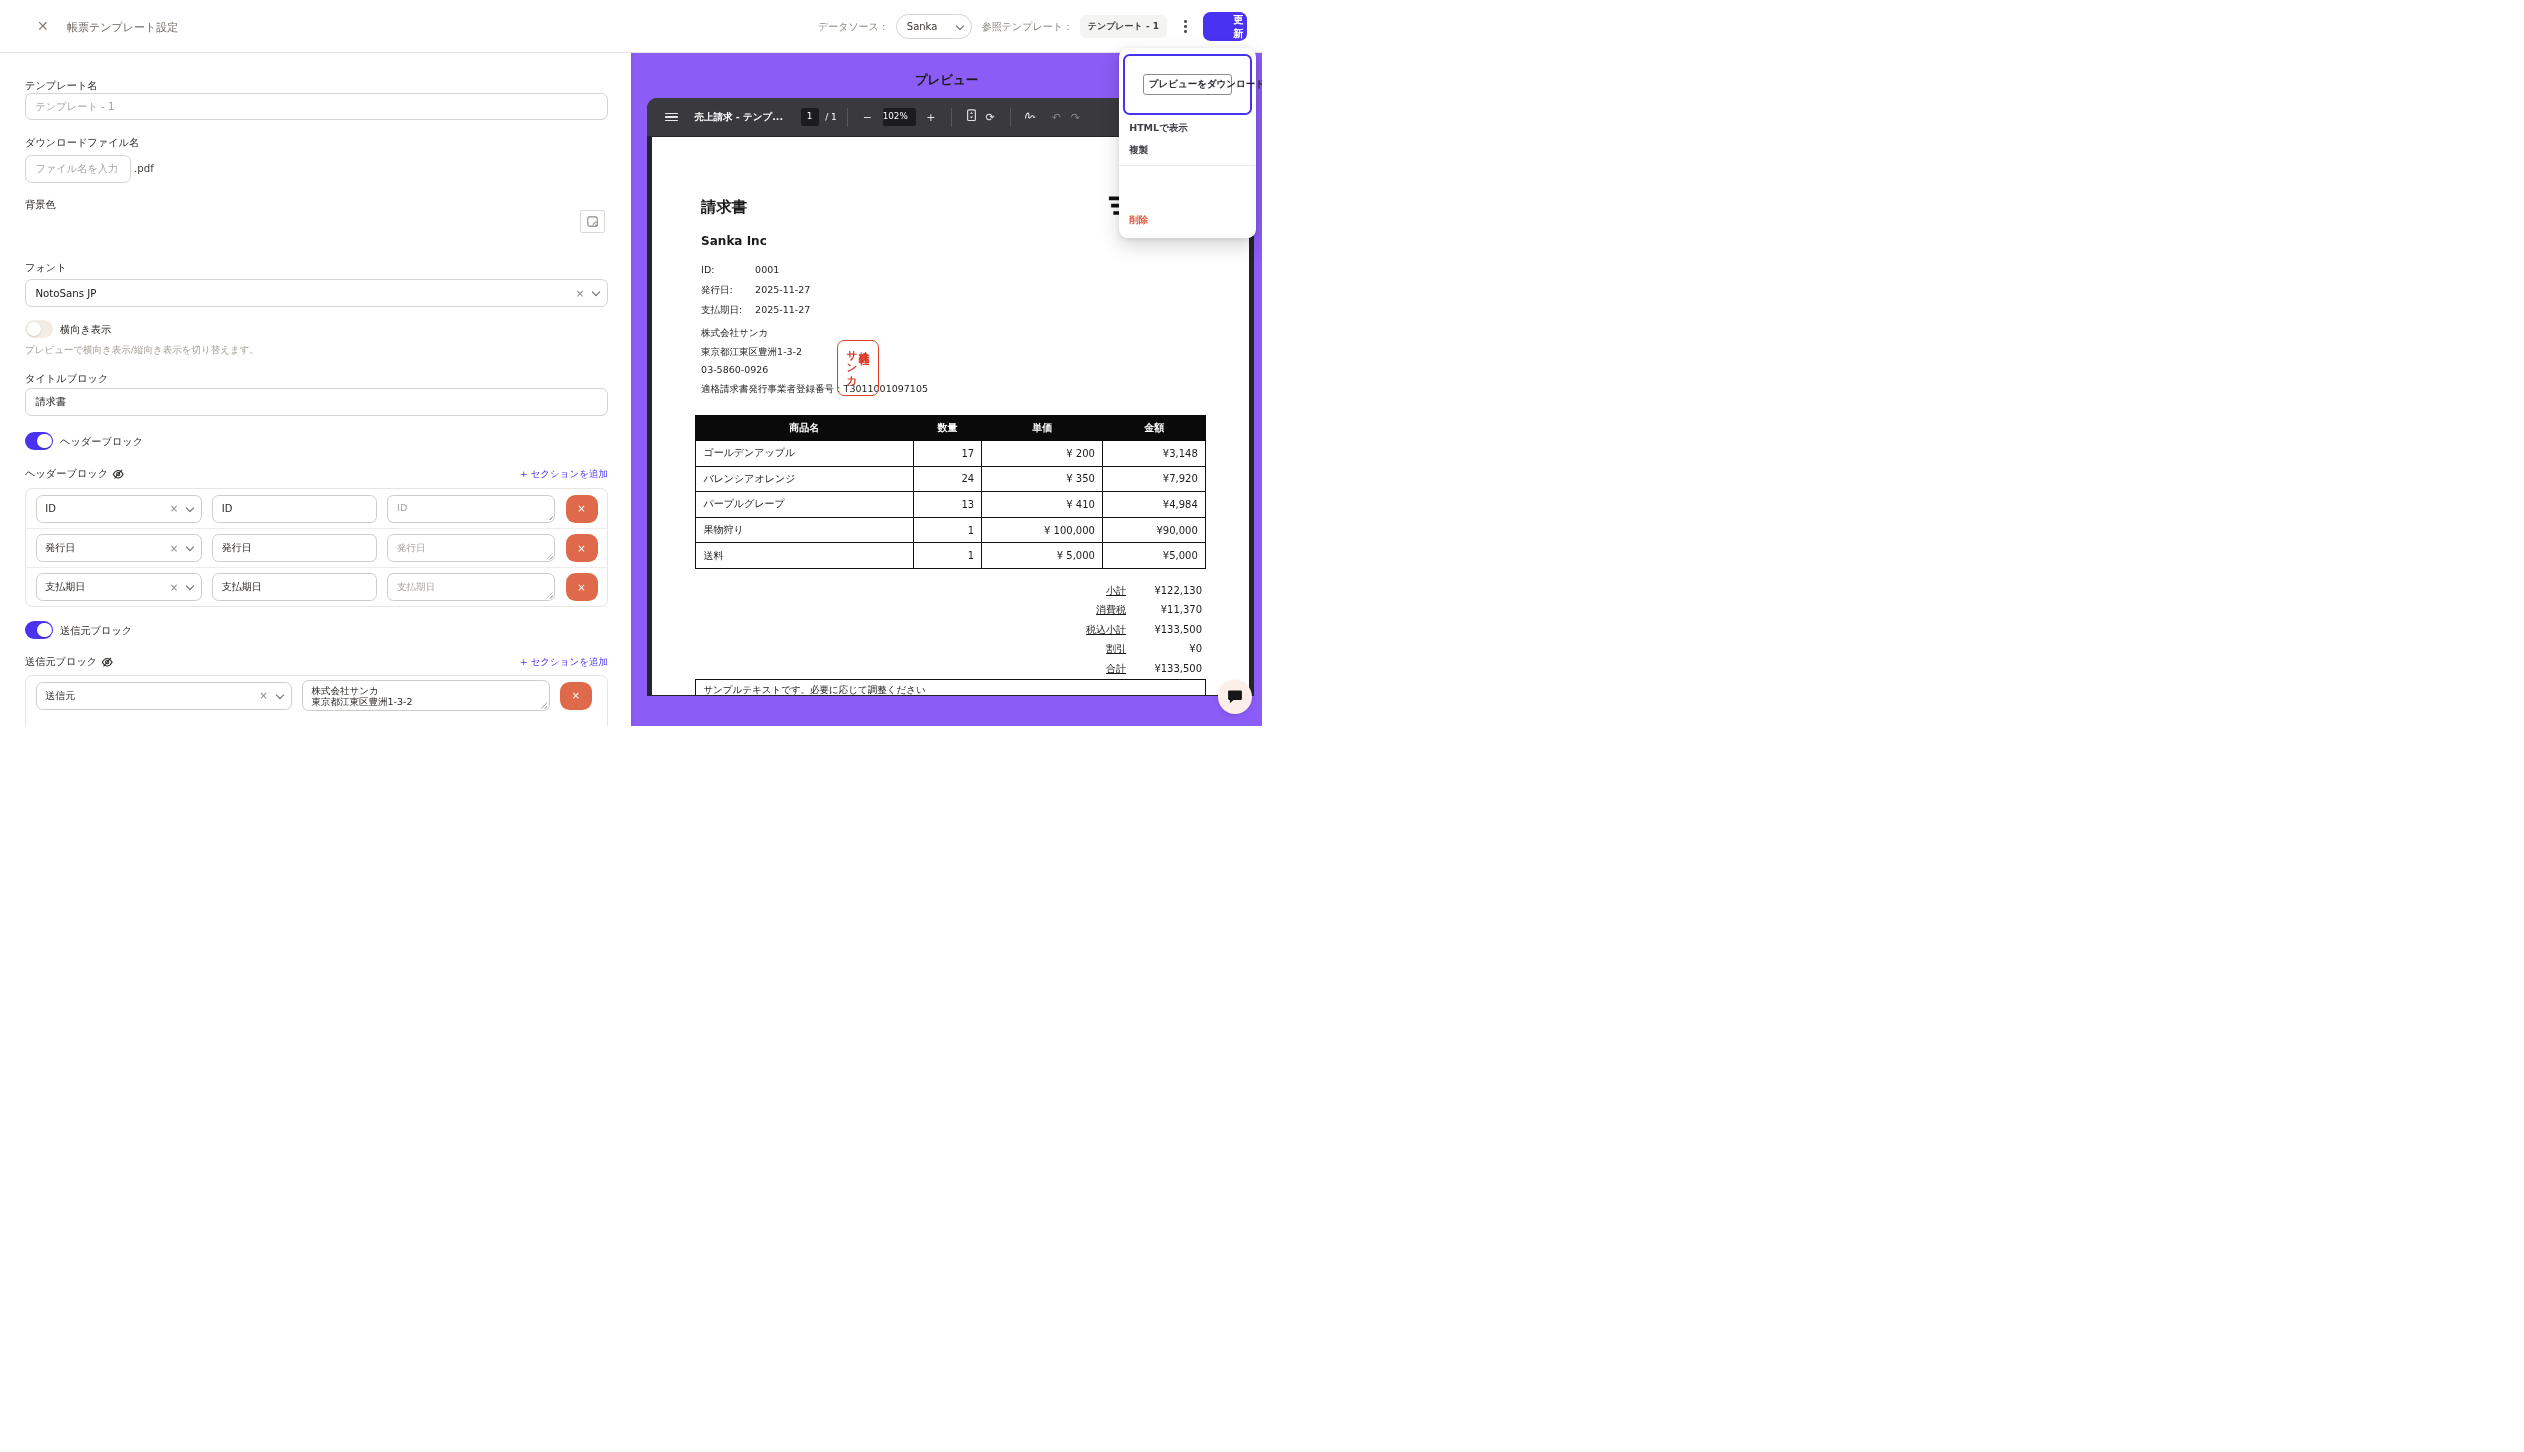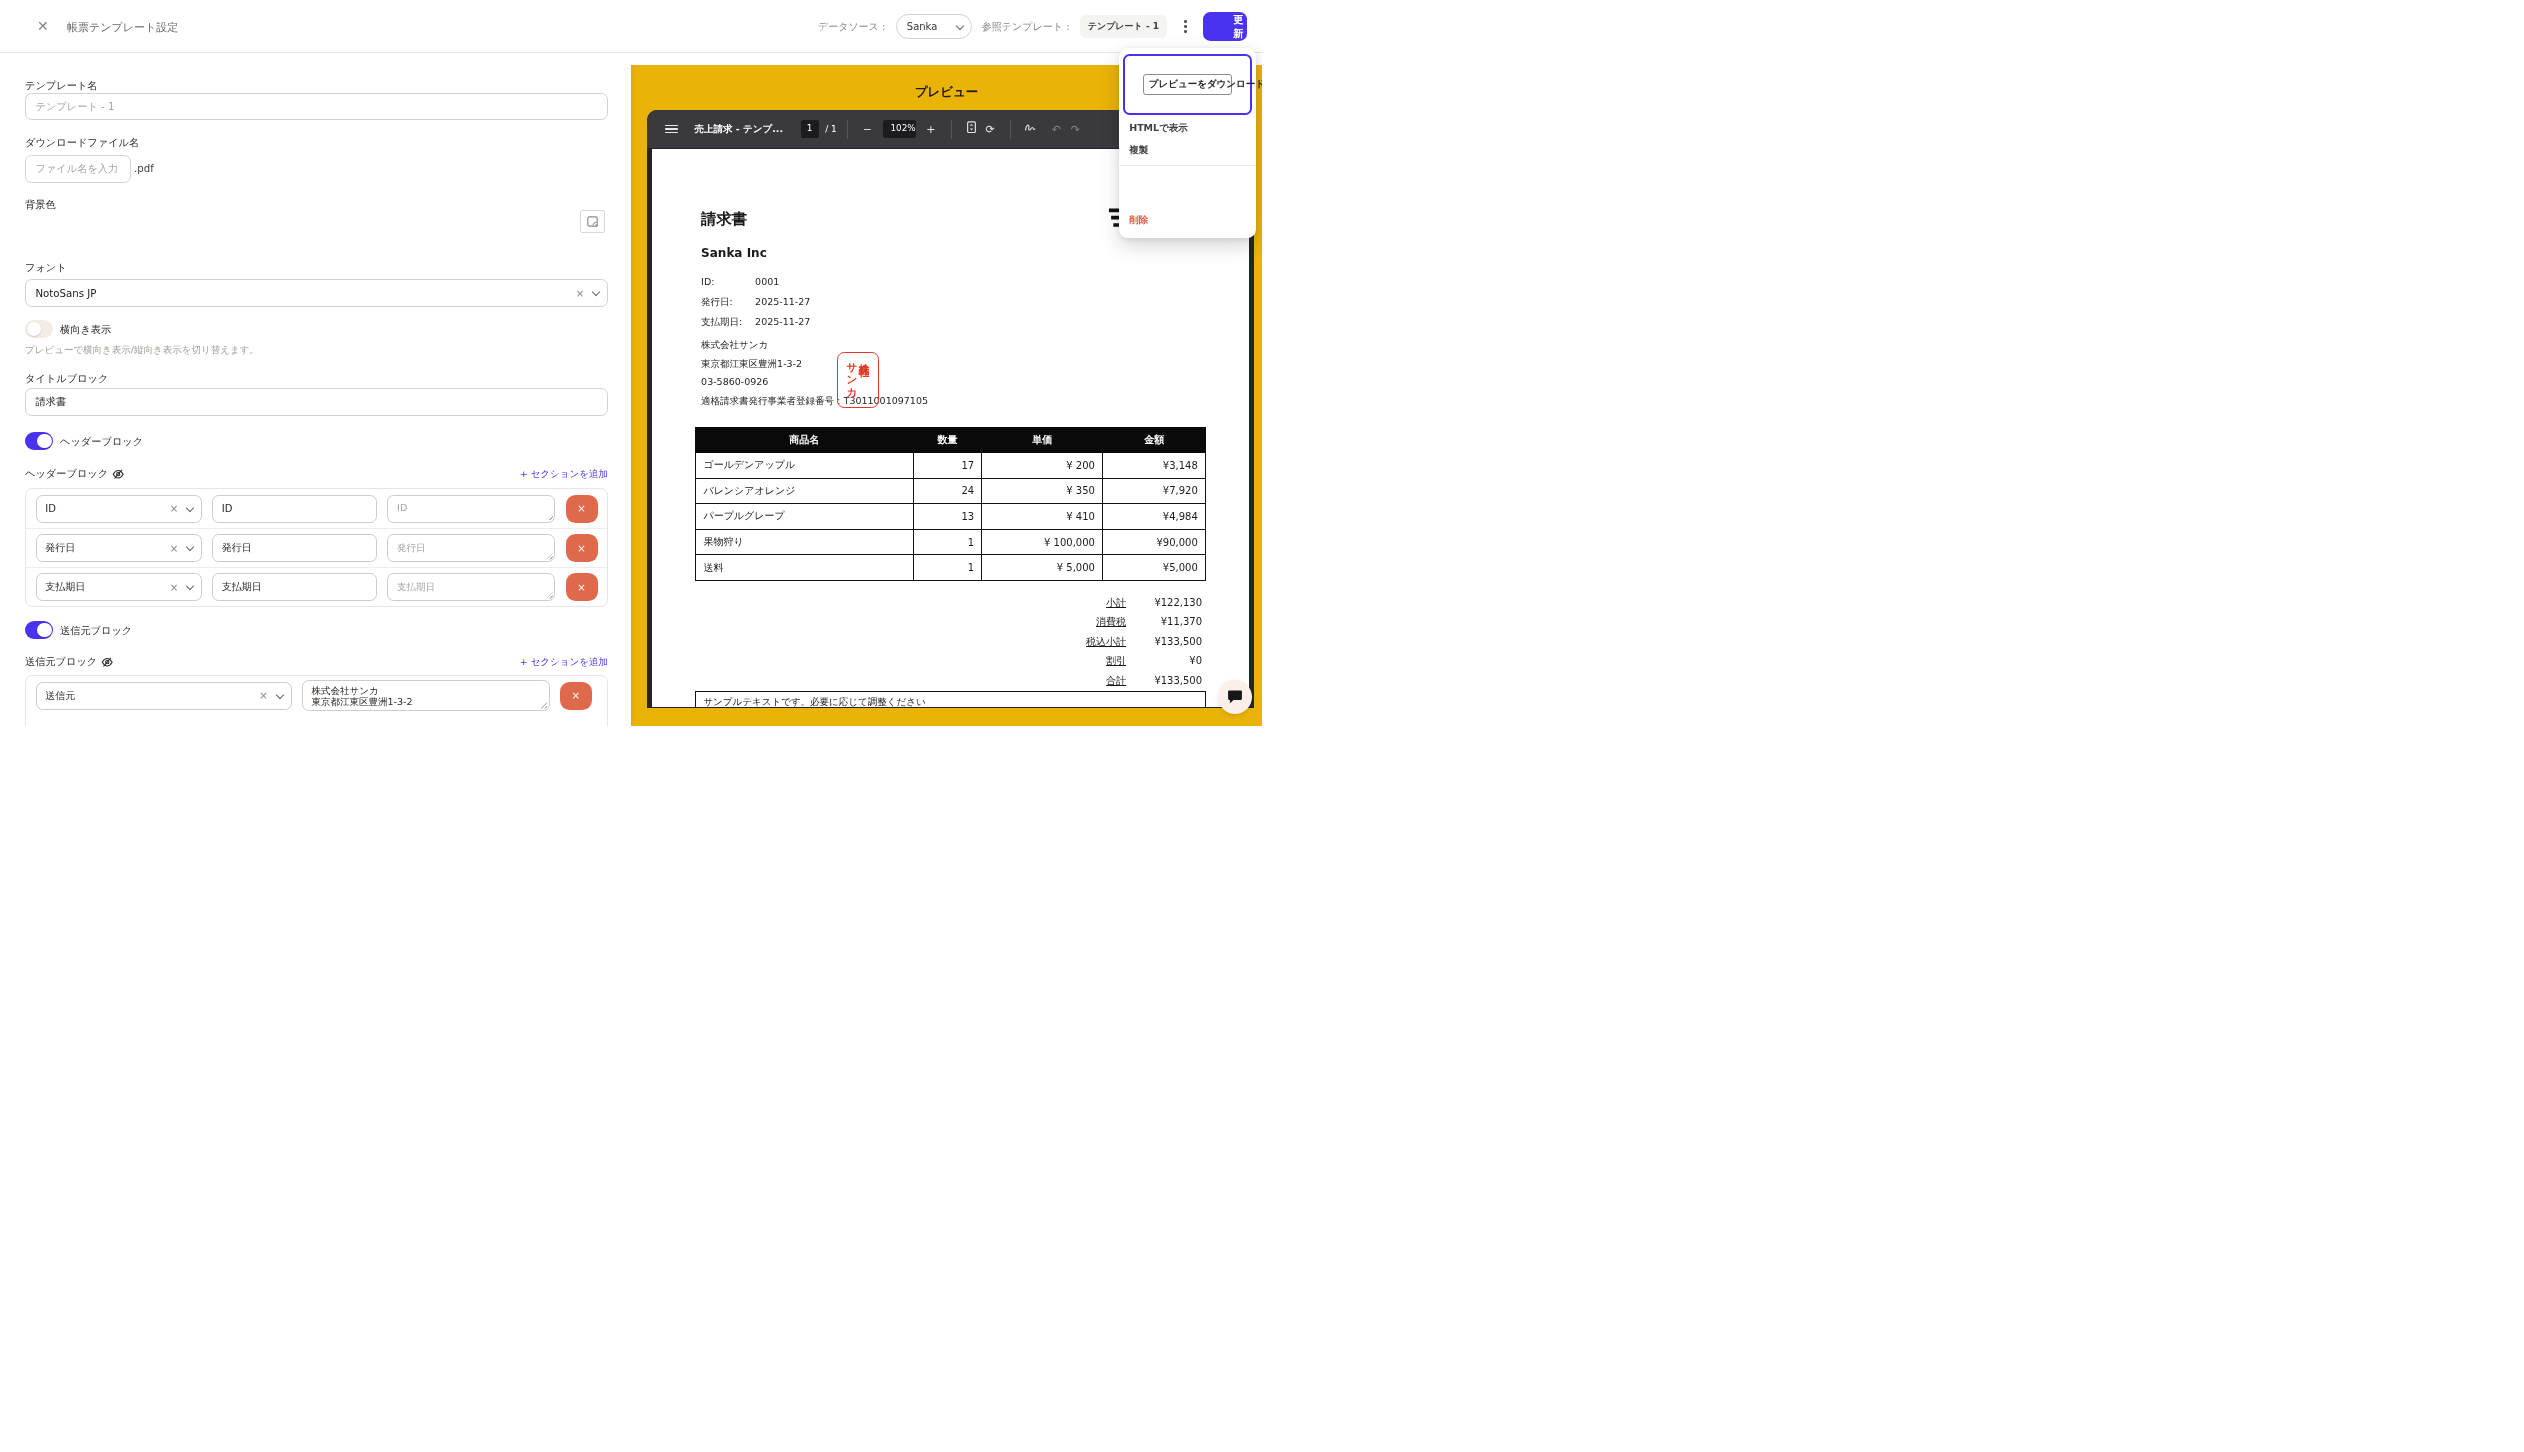--- a/index.html
+++ b/index.html
@@ -49,33 +49,33 @@
   .card-row { display:flex; align-items:center; gap:10.2px; padding:5.8px 9.5px; height:39px; }
   .card-row + .card-row { border-top:0.7px solid #ececeb; }
   .cr-select { position:relative; height:28px; border:0.7px solid #cfccc8; border-radius:6.6px; display:flex; align-items:center; padding:0 47px 0 8.8px; font-size:10px; color:#2b2724; background:#fff; }
   .cr-input { height:28px; border:0.7px solid #cfccc8; border-radius:6.6px; display:flex; align-items:center; padding:0 8.8px; font-size:10px; color:#2b2724; background:#fff; }
   .cr-area { position:relative; height:28px; border:0.7px solid #cfccc8; border-radius:6.6px; padding:2.2px 8.8px 0; font-size:9.5px; background:#fff; overflow:hidden; line-height:11.7px; }
   .cr-area .grip { position:absolute; right:1.5px; bottom:1.5px; width:6.6px; height:6.6px;
       background:repeating-linear-gradient(135deg,transparent 0 1.5px,#b9b5b0 1.5px 2.6px); clip-path:polygon(100% 0,100% 100%,0 100%); }
   .btn-del { width:32px; height:28px; min-width:32px; background:#df6a4b; border:none; border-radius:9.5px; color:#fff; font-size:10.2px; cursor:pointer; display:flex; align-items:center; justify-content:center; font-family:inherit; }
 
   
-  .panel-right { position:absolute; left:631px; top:65px; width:631px; height:674px; background:#eab308; box-shadow:inset 4.4px 0 5.8px -4.4px rgba(0,0,0,.10); }
+  .panel-right { position:absolute; left:631px; top:53px; width:631px; height:674px; background:#8b5cf6; box-shadow:inset 4.4px 0 5.8px -4.4px rgba(0,0,0,.10); }
   .pv-title { position:absolute; left:0; top:19px; width:100%; text-align:center; font-size:12.4px; font-weight:700; color:#1c1917; }
   .viewer { position:absolute; left:16px; top:45px; width:607px; height:598px; background:#252428; border-radius:10.2px 10.2px 0 0; overflow:hidden; }
   .pdf-toolbar { position:absolute; left:0; top:0; width:100%; height:38px; background:#3a393d; display:flex; align-items:center; color:#fff; }
   .ham { width:13px; height:8.8px; display:flex; flex-direction:column; justify-content:space-between; margin-left:17.5px; cursor:pointer; }
   .ham i { height:1.5px; background:#e8e8e8; border-radius:0.7px; }
   .doc-title { margin-left:17px; font-size:9.5px; font-weight:600; white-space:nowrap; }
   .page-box { width:18px; height:17.5px; background:#1c1b1f; border-radius:2.2px; margin-left:17.5px; text-align:center; line-height:17.5px; font-size:9px; cursor:text; }
   .page-total { margin-left:6.6px; font-size:9px; }
   .vdiv { width:0.7px; height:19px; background:#57565b; margin:0 10.2px; }
   .tb-icon { color:#e4e4e6; font-size:11px; width:19px; text-align:center; cursor:pointer; }
   .tb-icon.disabled { color:#85848a; cursor:default; }
-  .zoom-box { width:33px; height:17.5px; background:#1c1b1f; border-radius:2.2px; text-align:right; line-height:17.5px; font-size:8.8px; margin:0 5.8px; cursor:text; }
+  .zoom-box { width:33px; height:17.5px; background:#1c1b1f; border-radius:2.2px; text-align:left; line-height:17.5px; font-size:8.8px; margin:0 5.8px; cursor:text; }
   .pdf-page { position:absolute; left:5.1px; top:39px; width:597px; height:558px; background:#fff; overflow:hidden; }
 
   
   .inv-title { position:absolute; left:49px; top:60px; font-size:15.3px; font-weight:700; color:#1a1a1a; }
   .logo { position:absolute; right:36px; top:57px; display:flex; align-items:center; gap:5.8px; }
   .logo-text { font-size:20px; font-weight:800; letter-spacing:0.4px; color:#111; }
   .inv-company { position:absolute; left:49px; top:97px; font-size:12px; font-weight:700; color:#1a1a1a; }
   .meta { position:absolute; left:49px; top:123px; font-size:9.5px; color:#1f1f1f; line-height:20px; }
   .meta .row { display:flex; } .meta .ml { width:54px; }
   .sender { position:absolute; left:49px; top:187px; font-size:9.5px; color:#1f1f1f; line-height:18.6px; }

